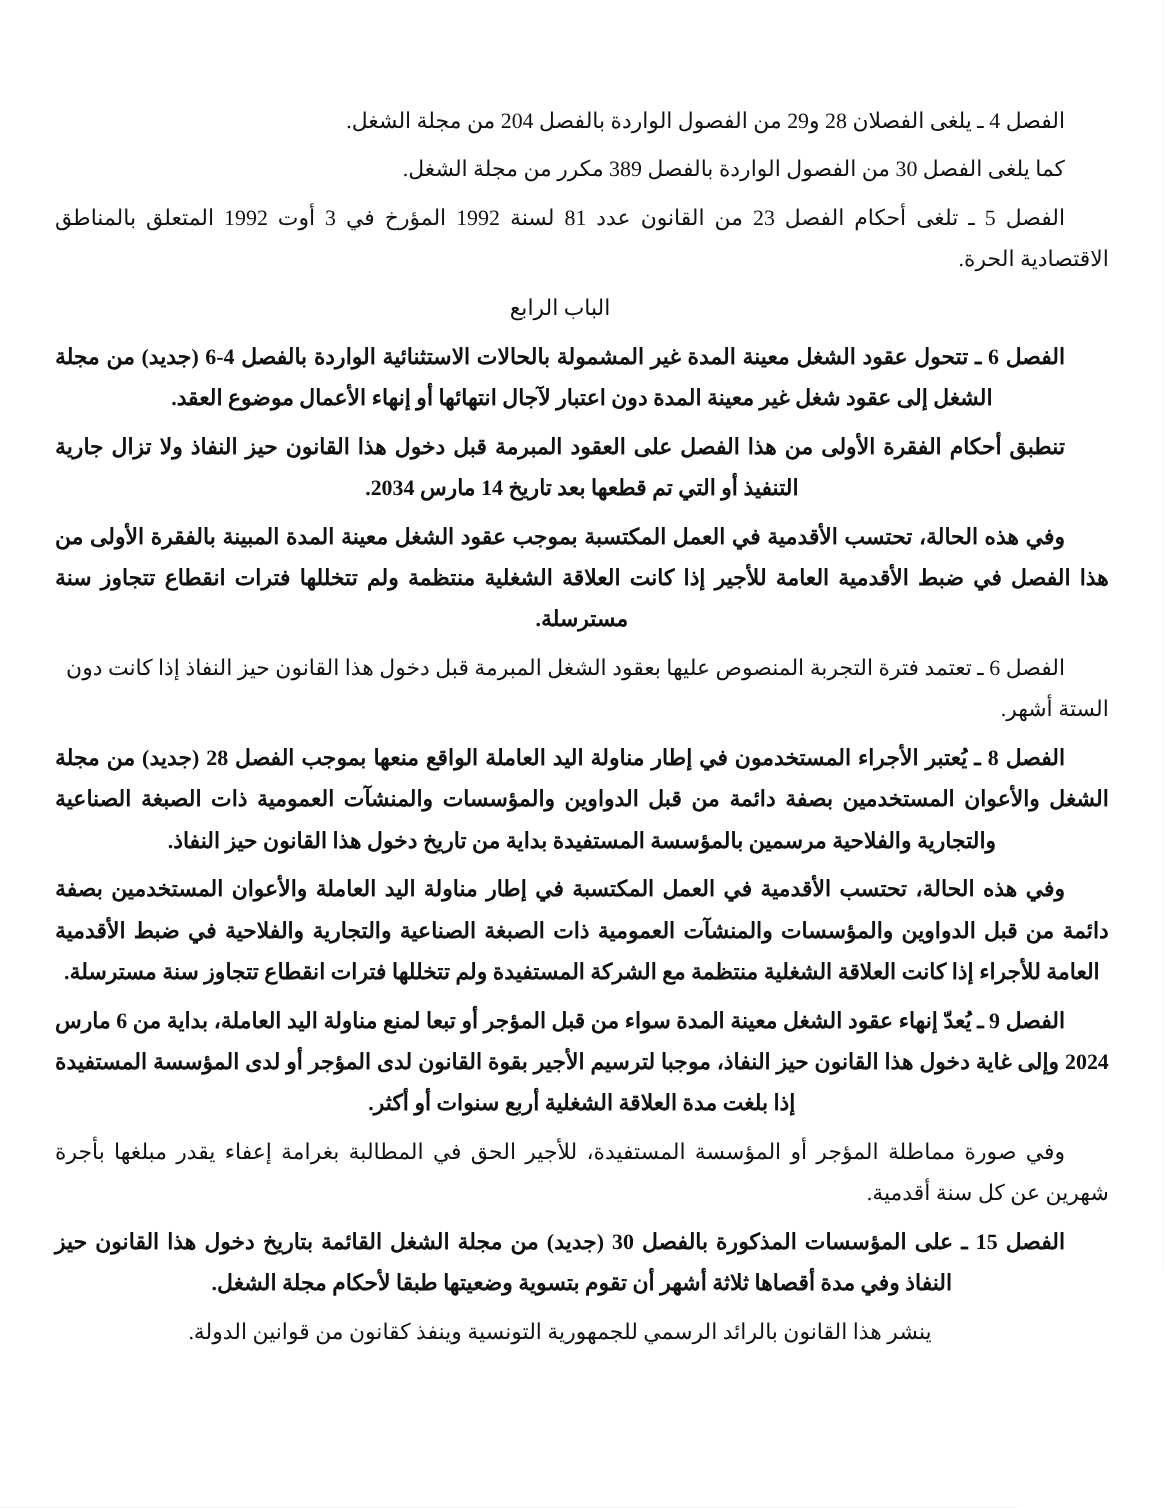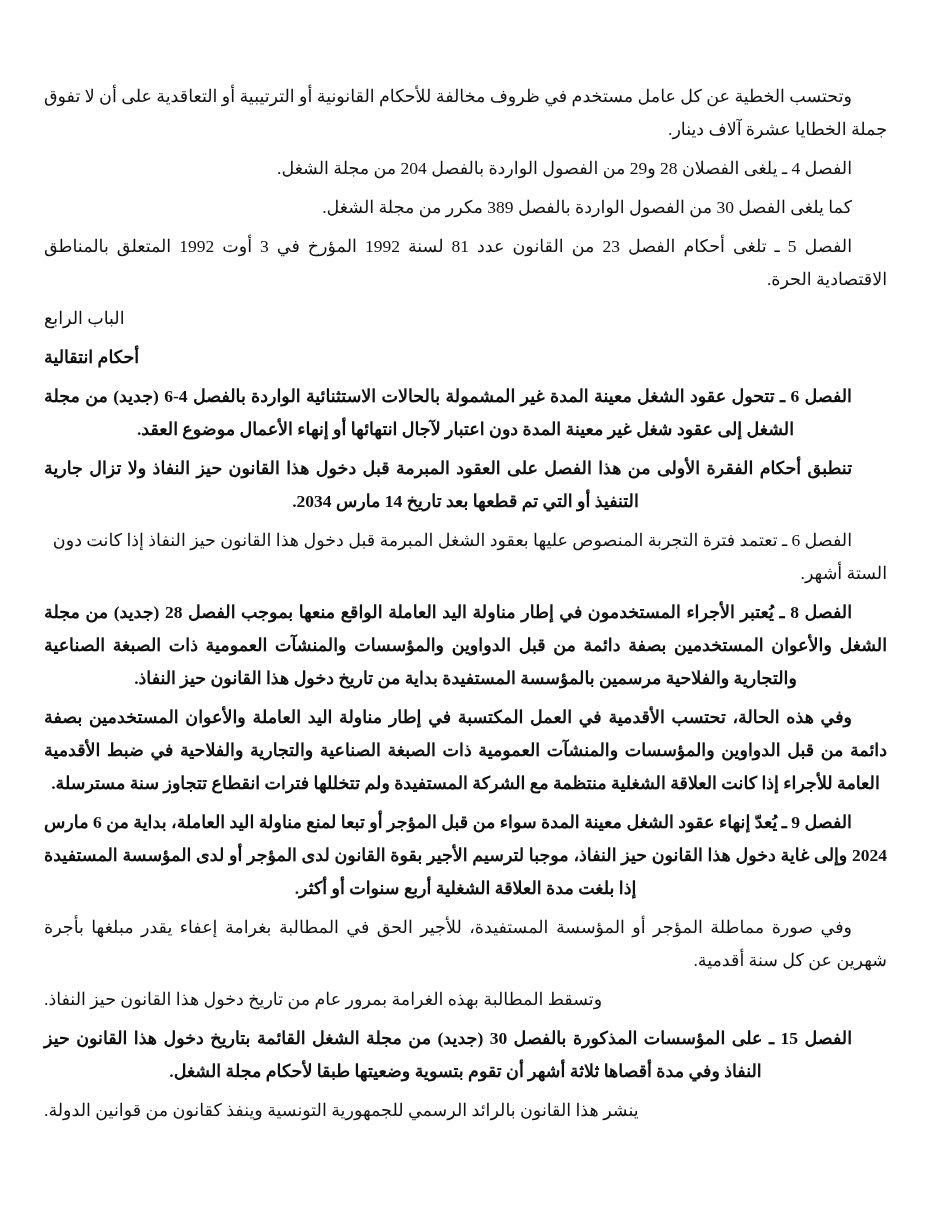--- a/index.html
+++ b/index.html
@@ -18,41 +18,39 @@
     font-family: "Liberation Serif", "DejaVu Serif", serif;
     font-size: 17.5px;
     line-height: 33px;
     color: #111111;
   }
   .doc p {
     margin: 0 0 6px 0;
     text-indent: 35px;
   }
   .align-right   { text-align: right; }
-  .align-center  { text-align: left; text-indent: 0; }
+  .align-center  { text-align: center; text-indent: 0; }
   .justify-right { text-align: justify; text-align-last: right; }
   .justify-center{ text-align: justify; text-align-last: center; font-weight: bold; }
   .bold { font-weight: bold; }
 </style>
 </head>
 <body>
 
 <div class="page">
   <div class="doc">
-    <p class="justify-right">وتحتسب الخطية عن كل عامل مستخدم في ظروف مخالفة للأحكام القانونية أو الترتيبية أو التعاقدية على أن لا تفوق جملة الخطايا عشرة آلاف دينار.</p>
     <p class="align-right">الفصل 4 ـ يلغى الفصلان 28 و29 من الفصول الواردة بالفصل 204 من مجلة الشغل.</p>
     <p class="align-right">كما يلغى الفصل 30 من الفصول الواردة بالفصل 389 مكرر من مجلة الشغل.</p>
     <p class="justify-right">الفصل 5 ـ تلغى أحكام الفصل 23 من القانون عدد 81 لسنة 1992 المؤرخ في 3 أوت 1992 المتعلق بالمناطق الاقتصادية الحرة.</p>
     <p class="align-center">الباب الرابع</p>
-    <p class="align-center bold">أحكام انتقالية</p>
     <p class="justify-center">الفصل 6 ـ تتحول عقود الشغل معينة المدة غير المشمولة بالحالات الاستثنائية الواردة بالفصل 4-6 (جديد) من مجلة الشغل إلى عقود شغل غير معينة المدة دون اعتبار لآجال انتهائها أو إنهاء الأعمال موضوع العقد.</p>
     <p class="justify-center">تنطبق أحكام الفقرة الأولى من هذا الفصل على العقود المبرمة قبل دخول هذا القانون حيز النفاذ ولا تزال جارية التنفيذ أو التي تم قطعها بعد تاريخ 14 مارس 2034.</p>
+    <p class="justify-center">وفي هذه الحالة، تحتسب الأقدمية في العمل المكتسبة بموجب عقود الشغل معينة المدة المبينة بالفقرة الأولى من هذا الفصل في ضبط الأقدمية العامة للأجير إذا كانت العلاقة الشغلية منتظمة ولم تتخللها فترات انقطاع تتجاوز سنة مسترسلة.</p>
     <p class="align-right">الفصل 6 ـ تعتمد فترة التجربة المنصوص عليها بعقود الشغل المبرمة قبل دخول هذا القانون حيز النفاذ إذا كانت دون الستة أشهر.</p>
     <p class="justify-center">الفصل 8 ـ يُعتبر الأجراء المستخدمون في إطار مناولة اليد العاملة الواقع منعها بموجب الفصل 28 (جديد) من مجلة الشغل والأعوان المستخدمين بصفة دائمة من قبل الدواوين والمؤسسات والمنشآت العمومية ذات الصبغة الصناعية والتجارية والفلاحية مرسمين بالمؤسسة المستفيدة بداية من تاريخ دخول هذا القانون حيز النفاذ.</p>
     <p class="justify-center">وفي هذه الحالة، تحتسب الأقدمية في العمل المكتسبة في إطار مناولة اليد العاملة والأعوان المستخدمين بصفة دائمة من قبل الدواوين والمؤسسات والمنشآت العمومية ذات الصبغة الصناعية والتجارية والفلاحية في ضبط الأقدمية العامة للأجراء إذا كانت العلاقة الشغلية منتظمة مع الشركة المستفيدة ولم تتخللها فترات انقطاع تتجاوز سنة مسترسلة.</p>
     <p class="justify-center">الفصل 9 ـ يُعدّ إنهاء عقود الشغل معينة المدة سواء من قبل المؤجر أو تبعا لمنع مناولة اليد العاملة، بداية من 6 مارس 2024 وإلى غاية دخول هذا القانون حيز النفاذ، موجبا لترسيم الأجير بقوة القانون لدى المؤجر أو لدى المؤسسة المستفيدة إذا بلغت مدة العلاقة الشغلية أربع سنوات أو أكثر.</p>
     <p class="justify-right">وفي صورة مماطلة المؤجر أو المؤسسة المستفيدة، للأجير الحق في المطالبة بغرامة إعفاء يقدر مبلغها بأجرة شهرين عن كل سنة أقدمية.</p>
-    <p class="align-center">وتسقط المطالبة بهذه الغرامة بمرور عام من تاريخ دخول هذا القانون حيز النفاذ.</p>
     <p class="justify-center">الفصل 15 ـ على المؤسسات المذكورة بالفصل 30 (جديد) من مجلة الشغل القائمة بتاريخ دخول هذا القانون حيز النفاذ وفي مدة أقصاها ثلاثة أشهر أن تقوم بتسوية وضعيتها طبقا لأحكام مجلة الشغل.</p>
     <p class="align-center">ينشر هذا القانون بالرائد الرسمي للجمهورية التونسية وينفذ كقانون من قوانين الدولة.</p>
 
   </div>
 </div>
 
 </body></html>

